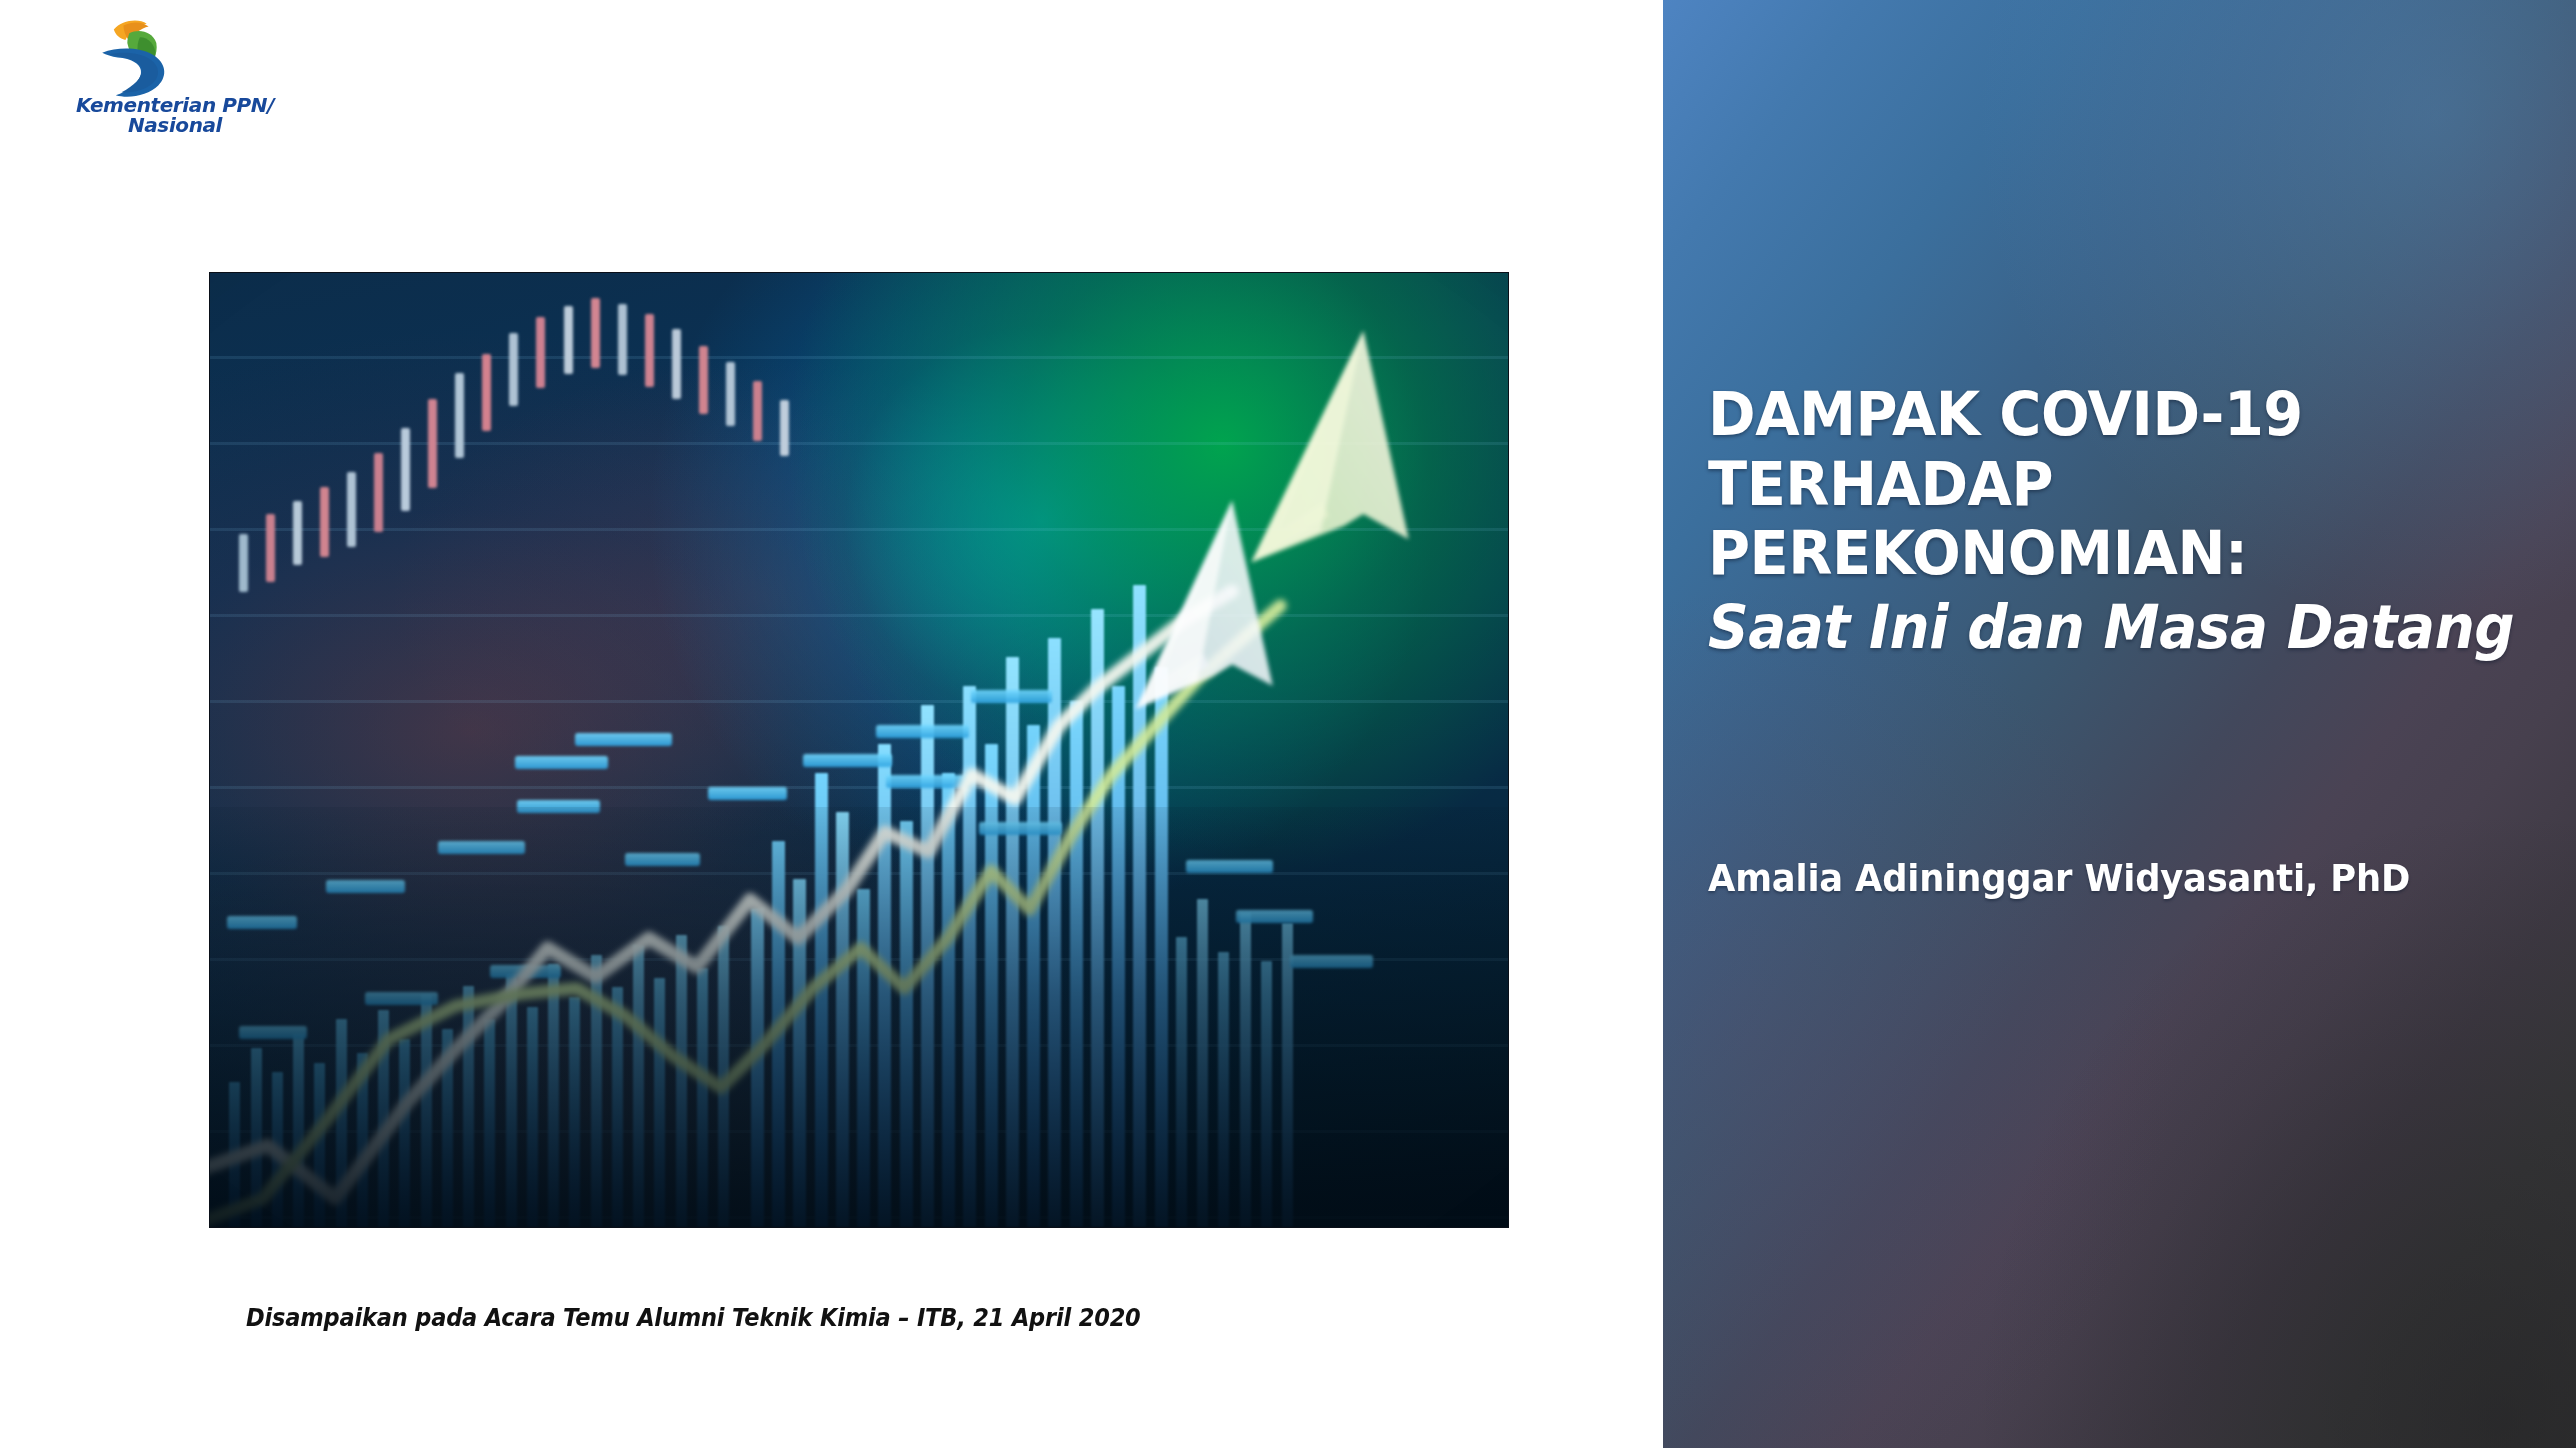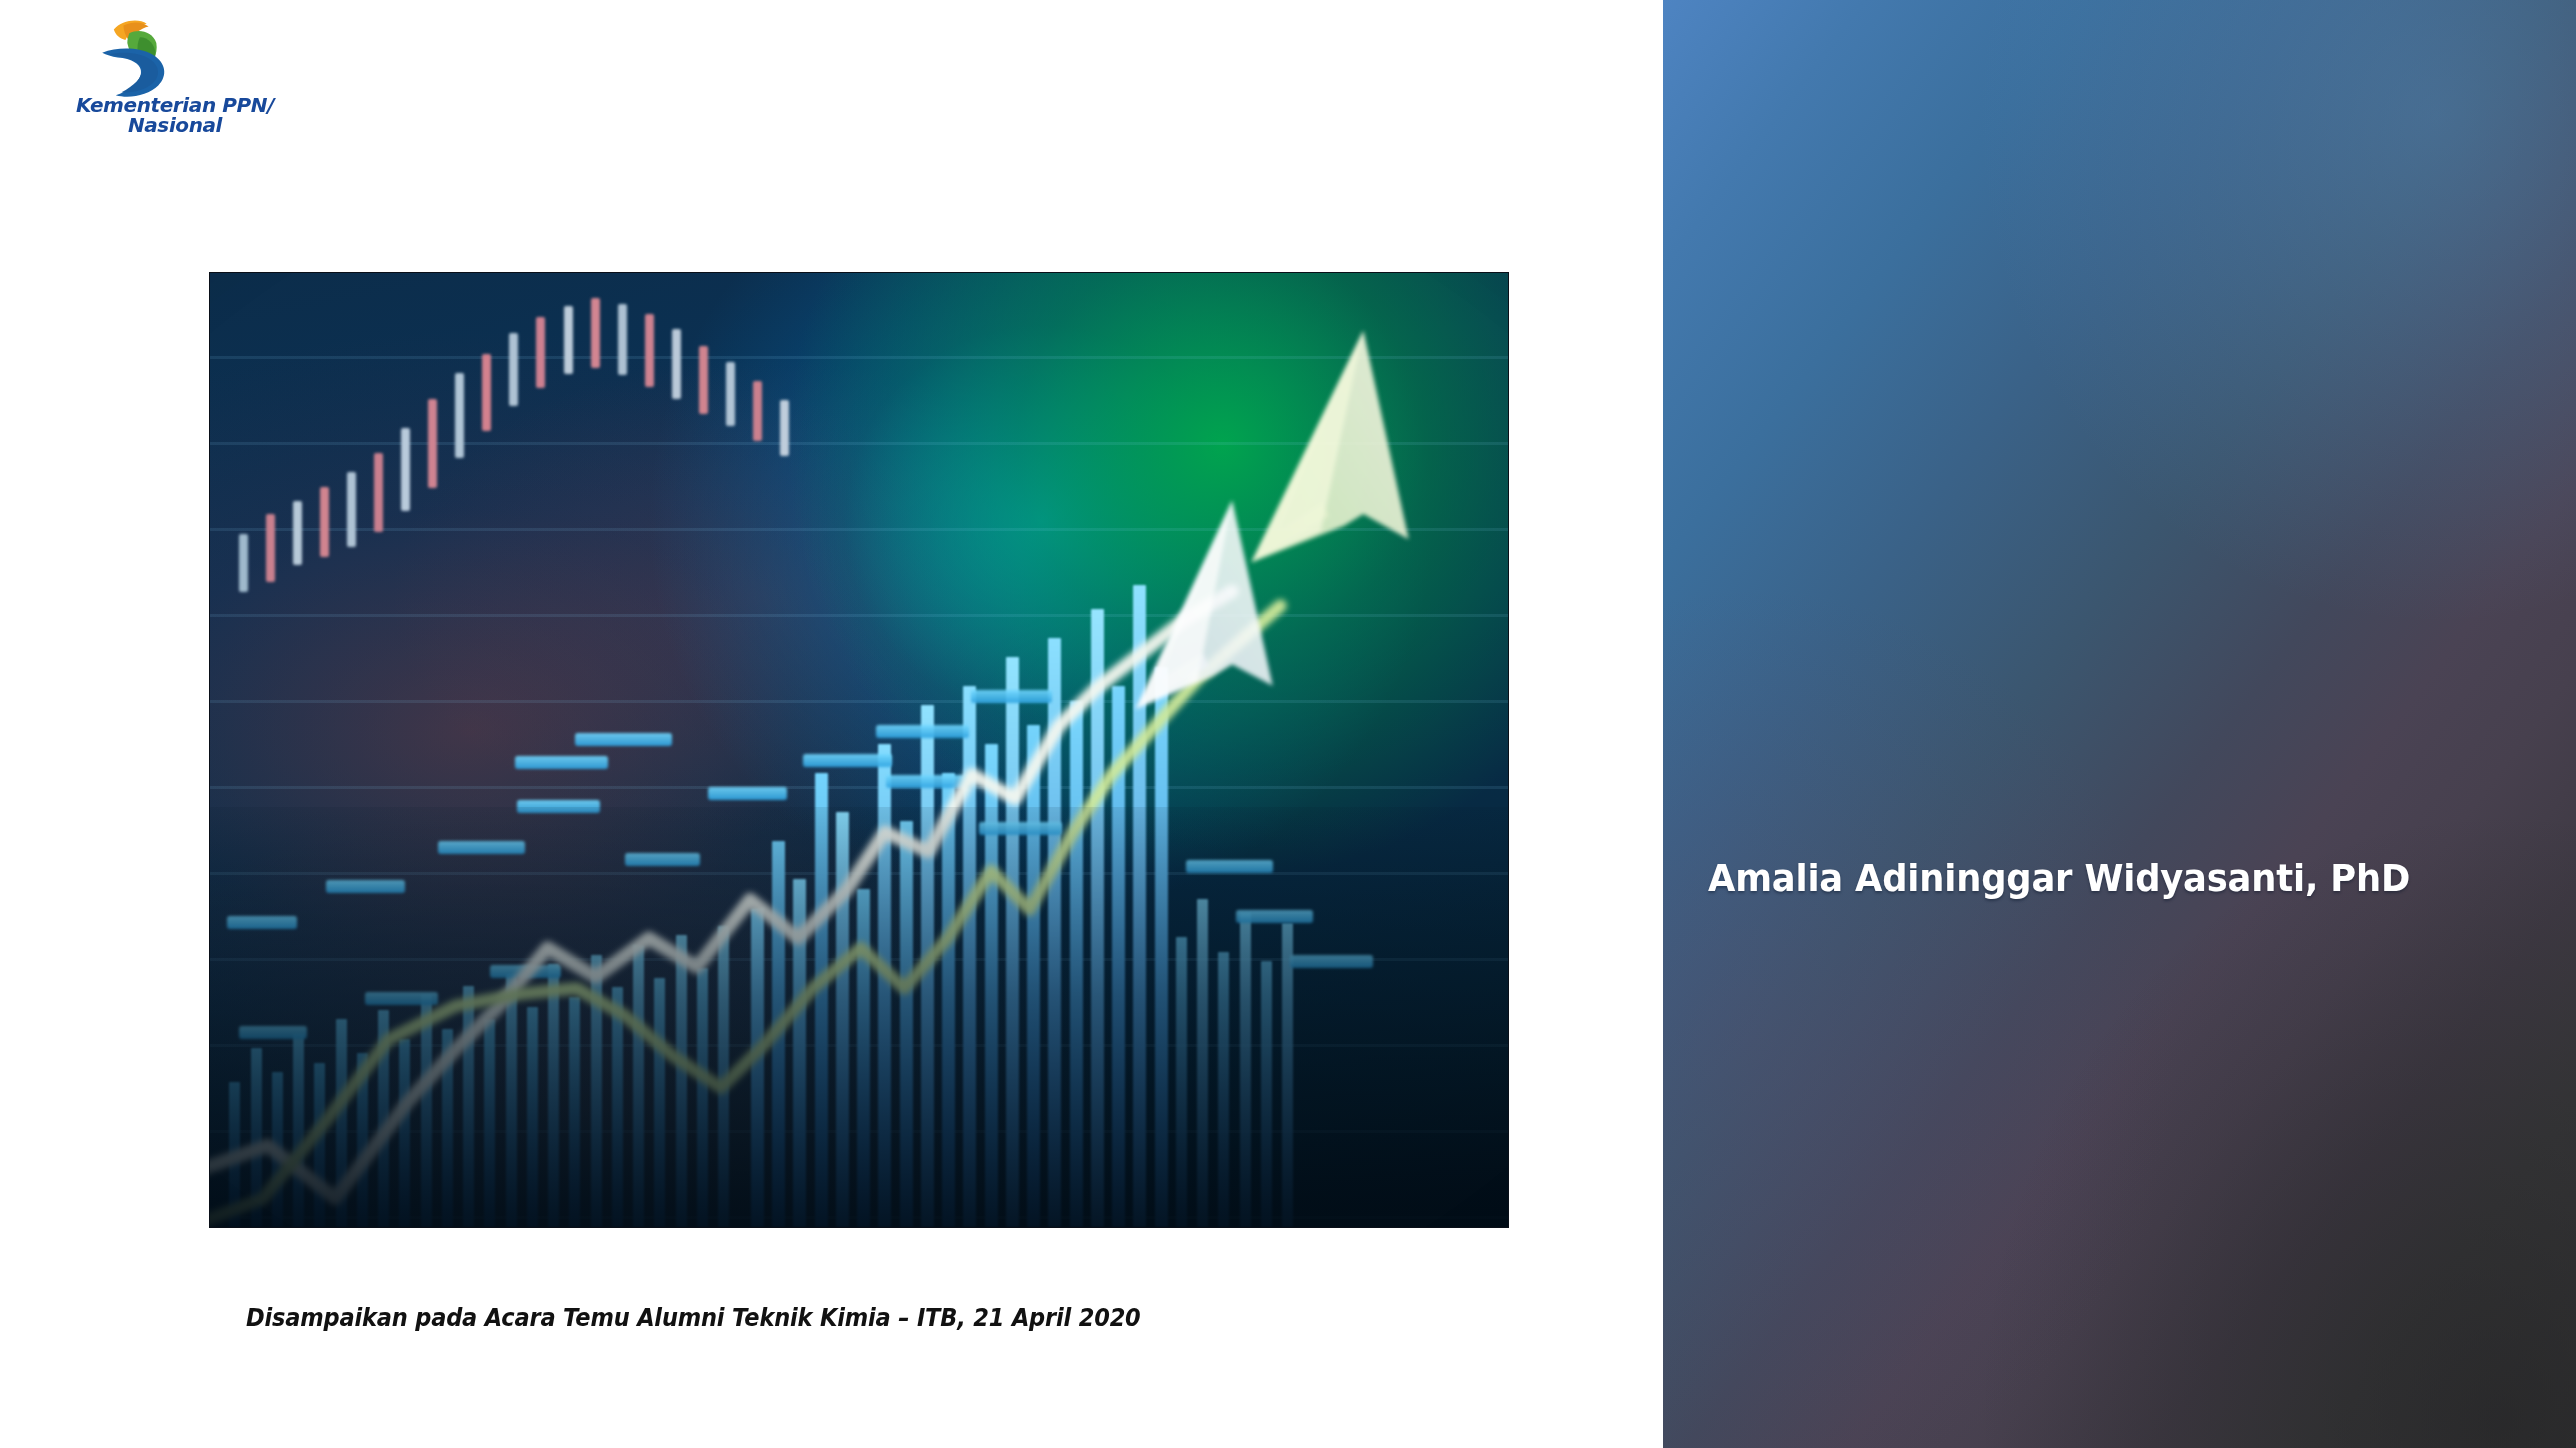--- a/index.html
+++ b/index.html
@@ -362,19 +362,25 @@
           L18,676 L12,690 L22,704 L14,718 L24,732 L15,746 L23,760 L13,774 L21,788 L12,802
           L20,816 L11,830 L19,844 L10,858 L18,872 L12,886 L22,900 L13,914 L21,928 L12,942
           L20,956 L11,970 L19,984 L10,998 L18,1012 L12,1026 L22,1040 L13,1054 L21,1068 L12,1082
           L20,1096 L11,1110 L19,1124 L10,1138 L18,1152 L12,1166 L22,1180 L14,1194 L23,1208 L13,1222
           L21,1236 L12,1250 L20,1264 L11,1278 L19,1292 L10,1306 L18,1320 L12,1334 L22,1348 L13,1362
           L21,1376 L12,1390 L20,1404 L11,1418 L19,1432 L12,1446 L22,1460 L14,1474 L24,1488 L20,1500
           L0,1500 L0,0 Z"></path>
       </svg>
     </div>
 
+    <div id="title-block">
+      <span class="tl">DAMPAK COVID-19</span>
+      <span class="tl">TERHADAP</span>
+      <span class="tl">PEREKONOMIAN:</span>
+      <span id="title-sub">Saat Ini dan Masa Datang</span>
+    </div>
 
     <div id="speaker">Amalia Adininggar Widyasanti, PhD</div>
 
   </div>
 
 </div>
 
 
 </body></html>

